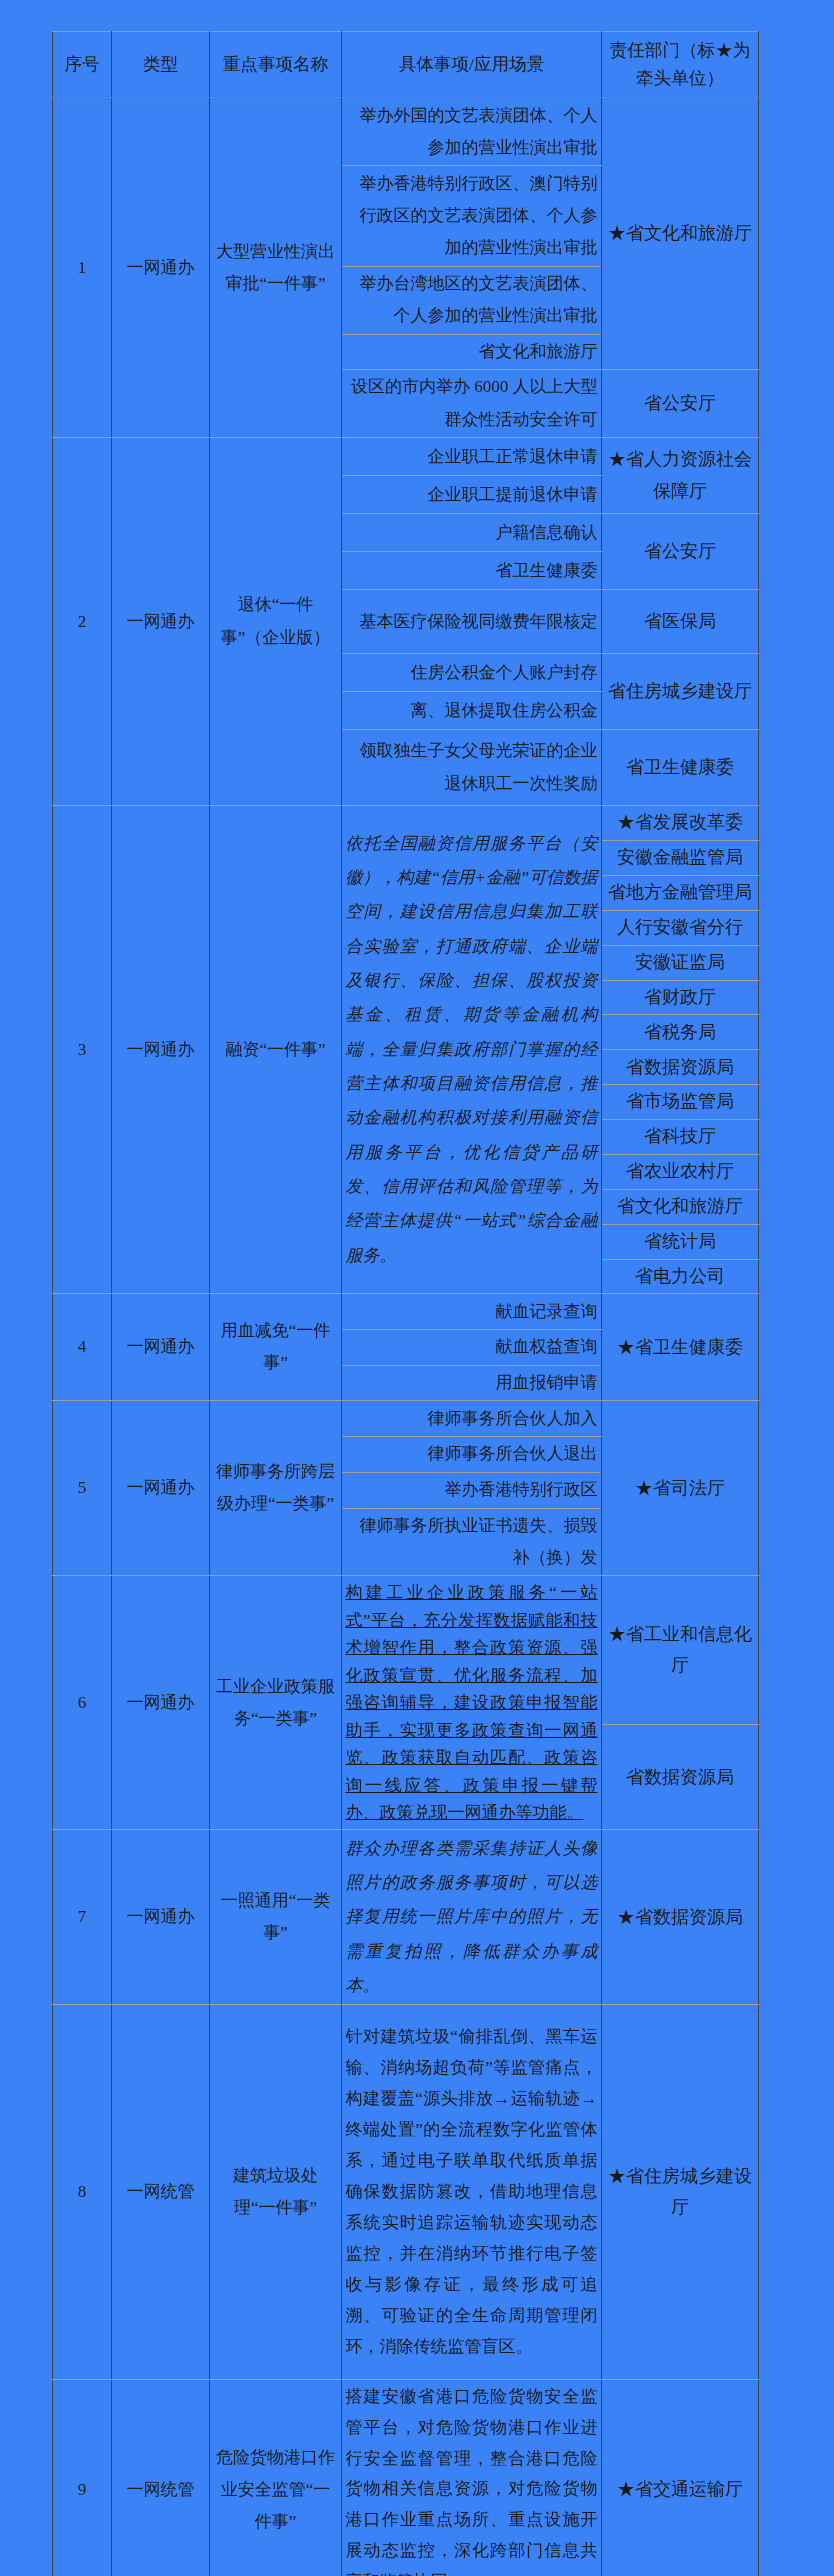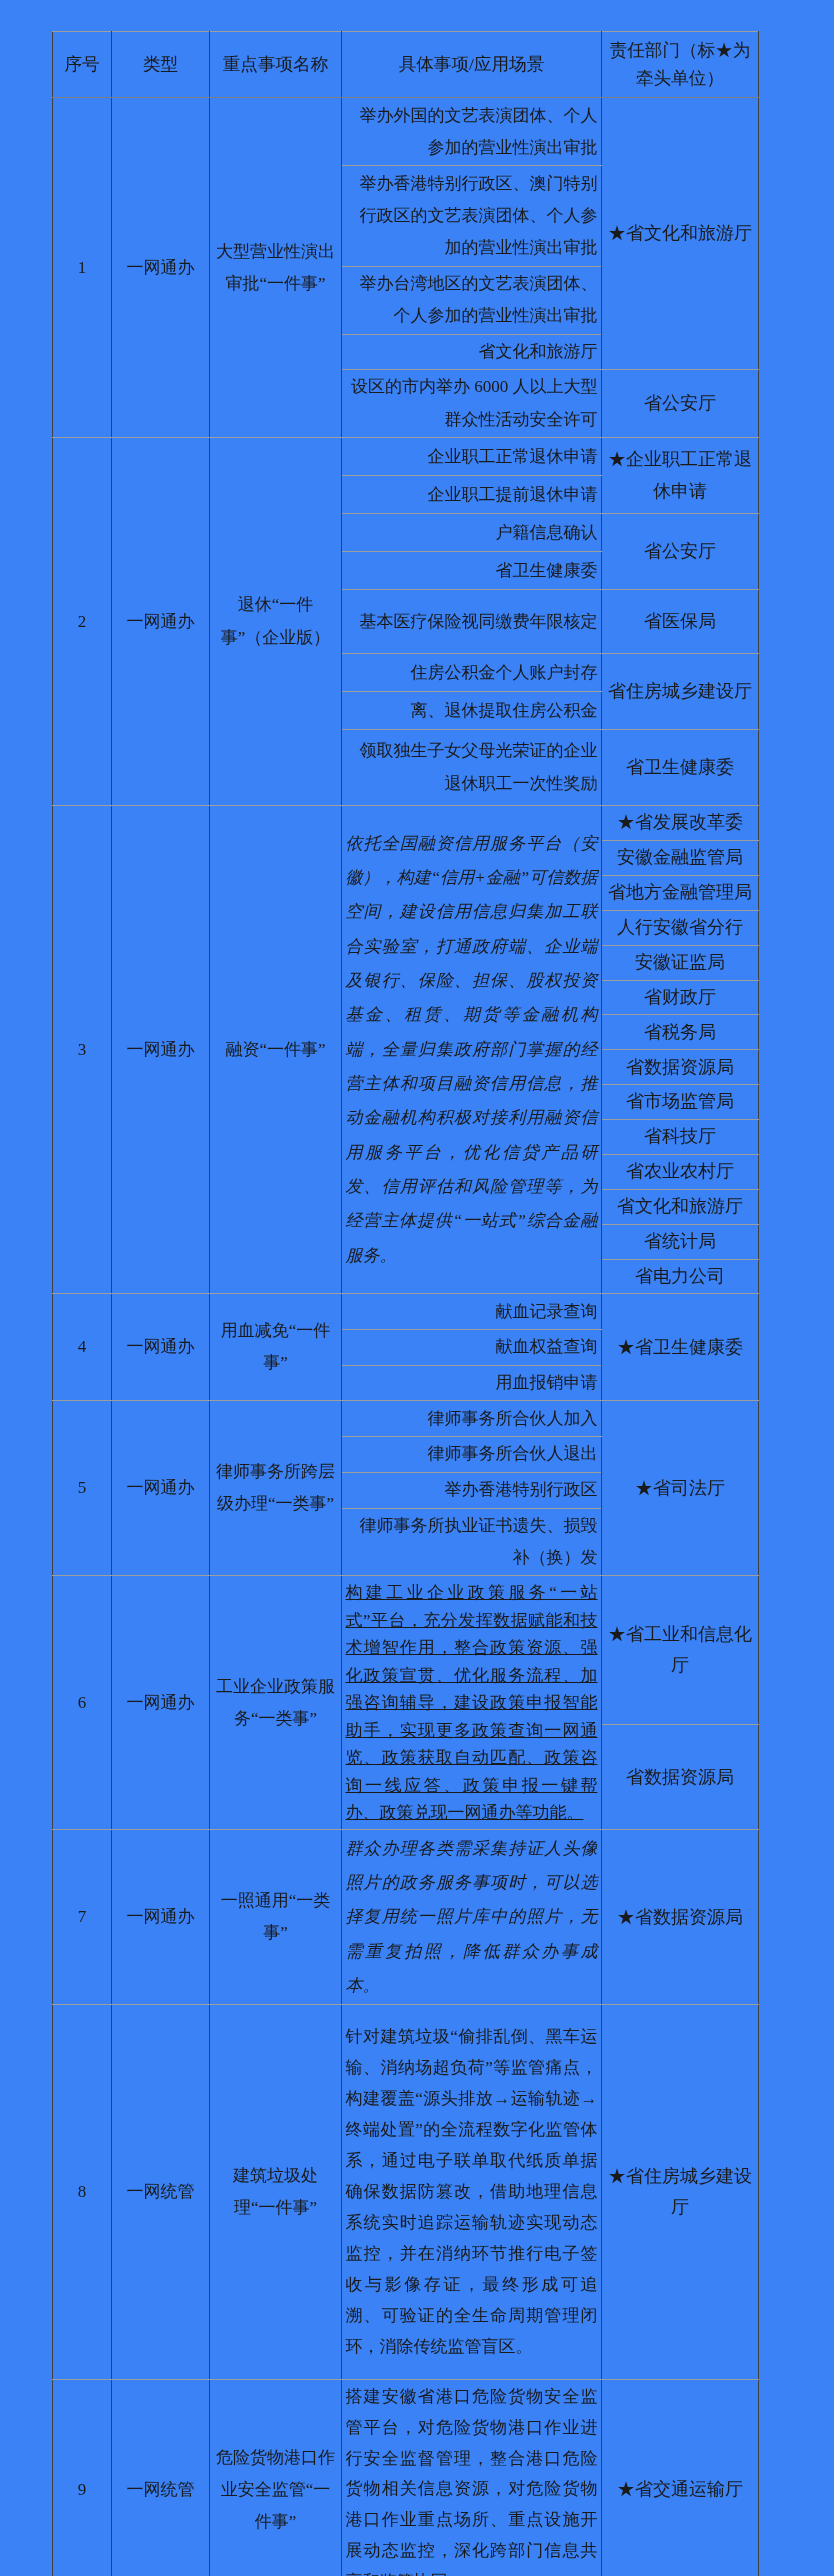--- a/index.html
+++ b/index.html
@@ -85,21 +85,21 @@
     <tr style="height:61px">
       <td class="item">设区的市内举办 6000 人以上大型群众性活动安全许可</td>
       <td class="dept">省公安厅</td>
     </tr>
 
     <tr style="height:38px">
       <td class="gt" rowspan="8">2</td>
       <td class="gt" rowspan="8">一网通办</td>
       <td class="gt" rowspan="8">退休“一件事”（企业版）</td>
       <td class="gt item">企业职工正常退休申请</td>
-      <td class="gt dept" rowspan="2">★企业职工正常退休申请</td>
+      <td class="gt dept" rowspan="2">★省人力资源社会保障厅</td>
     </tr>
     <tr style="height:38px">
       <td class="item">企业职工提前退休申请</td>
     </tr>
     <tr style="height:38px">
       <td class="item">户籍信息确认</td>
       <td class="dept" rowspan="2">省公安厅</td>
     </tr>
     <tr style="height:38px">
       <td class="item">省卫生健康委</td>

